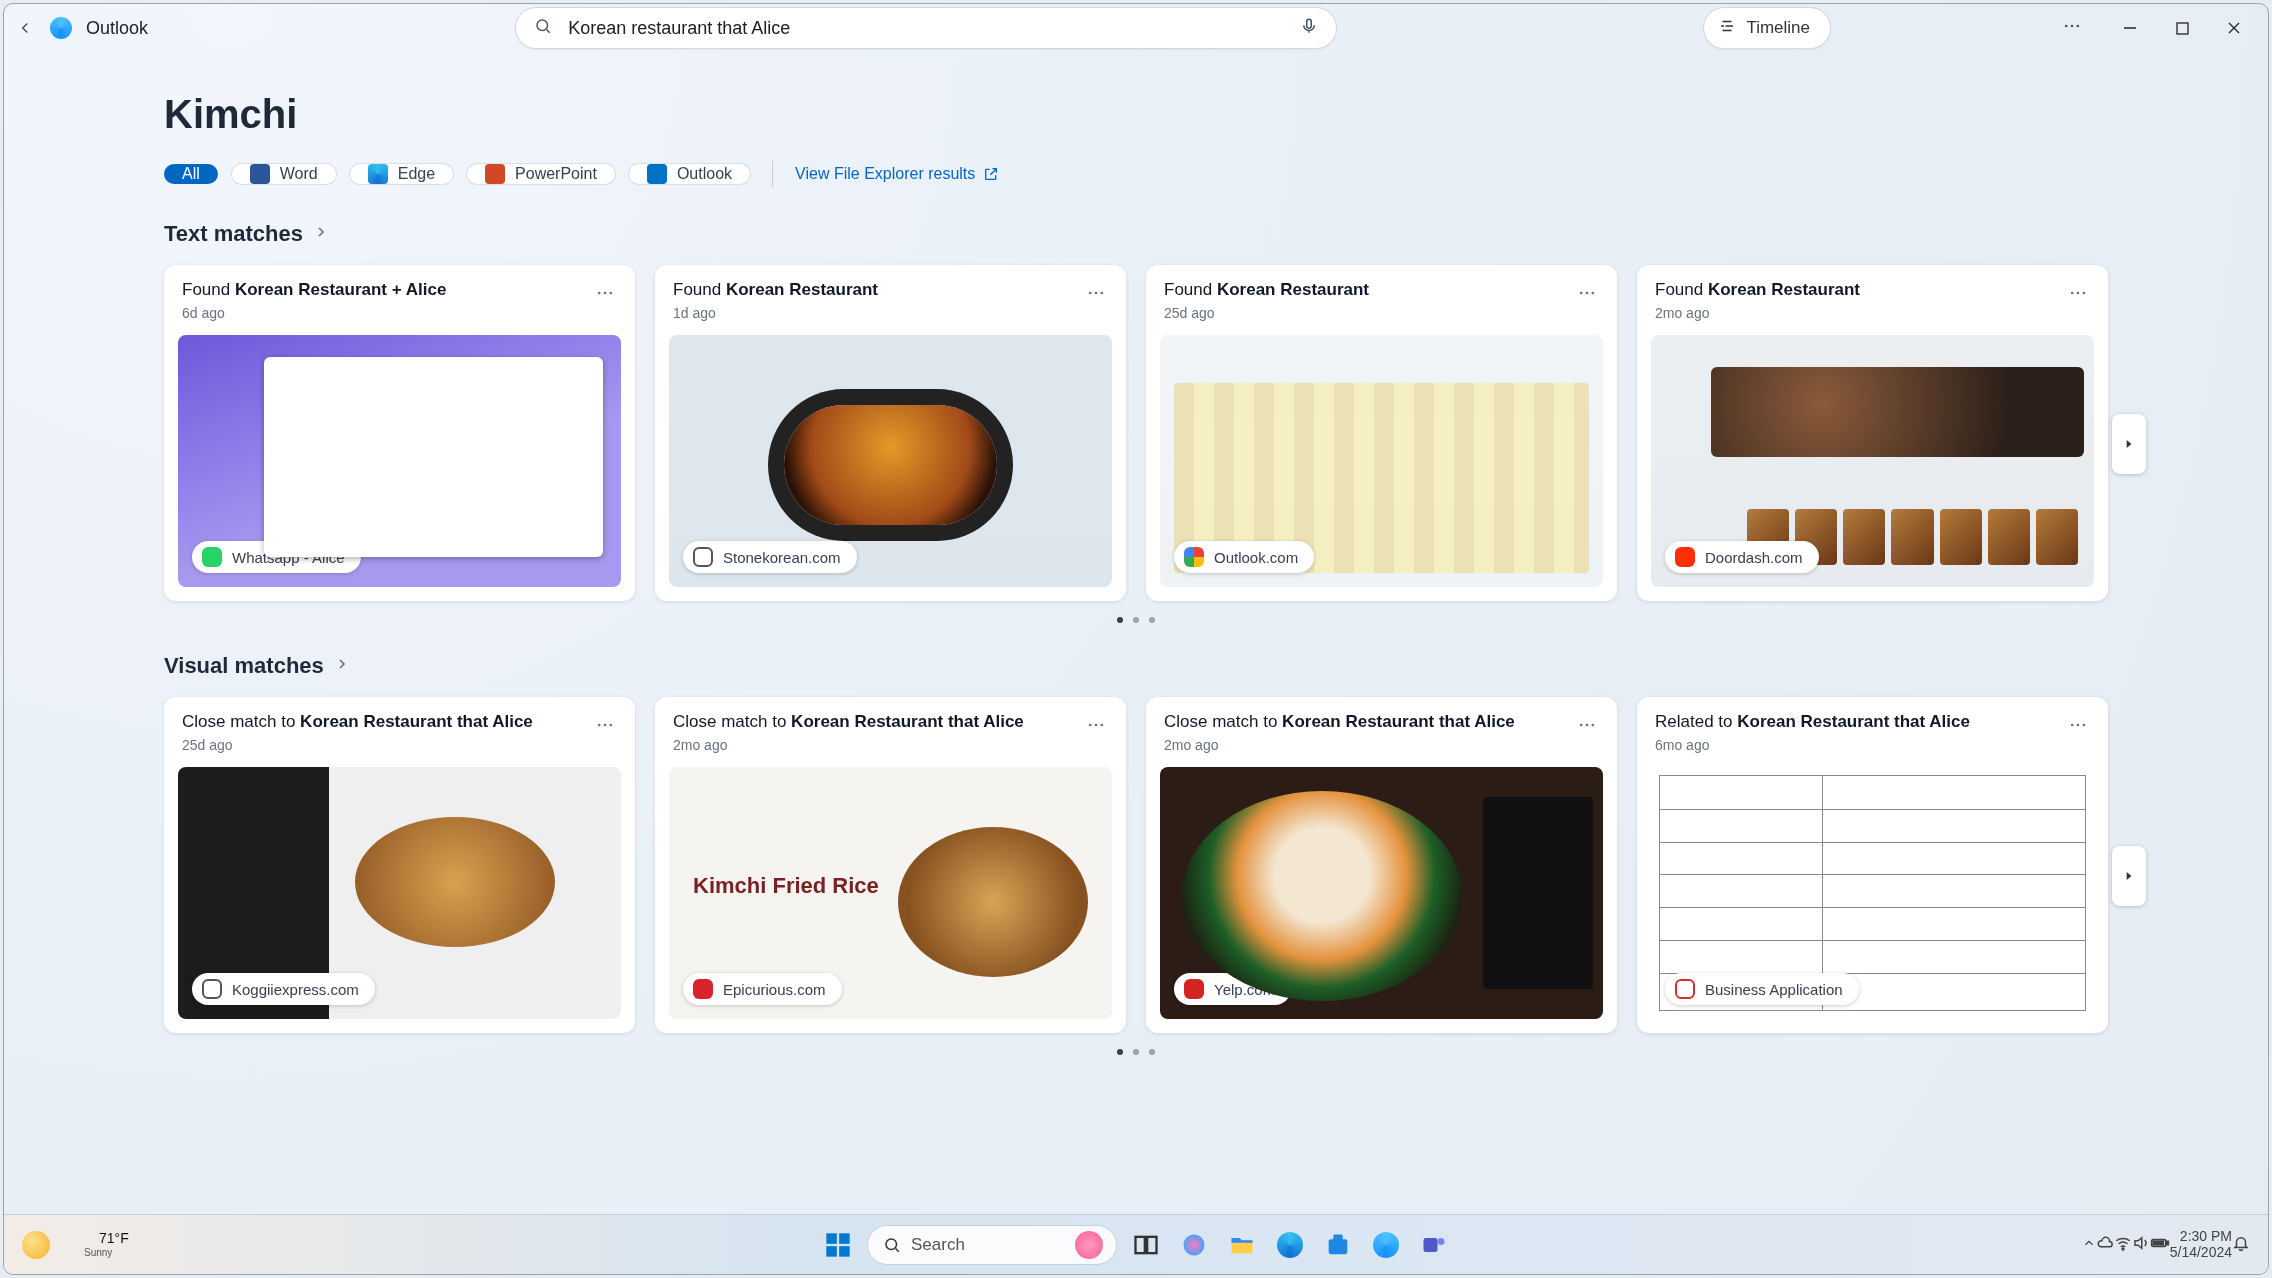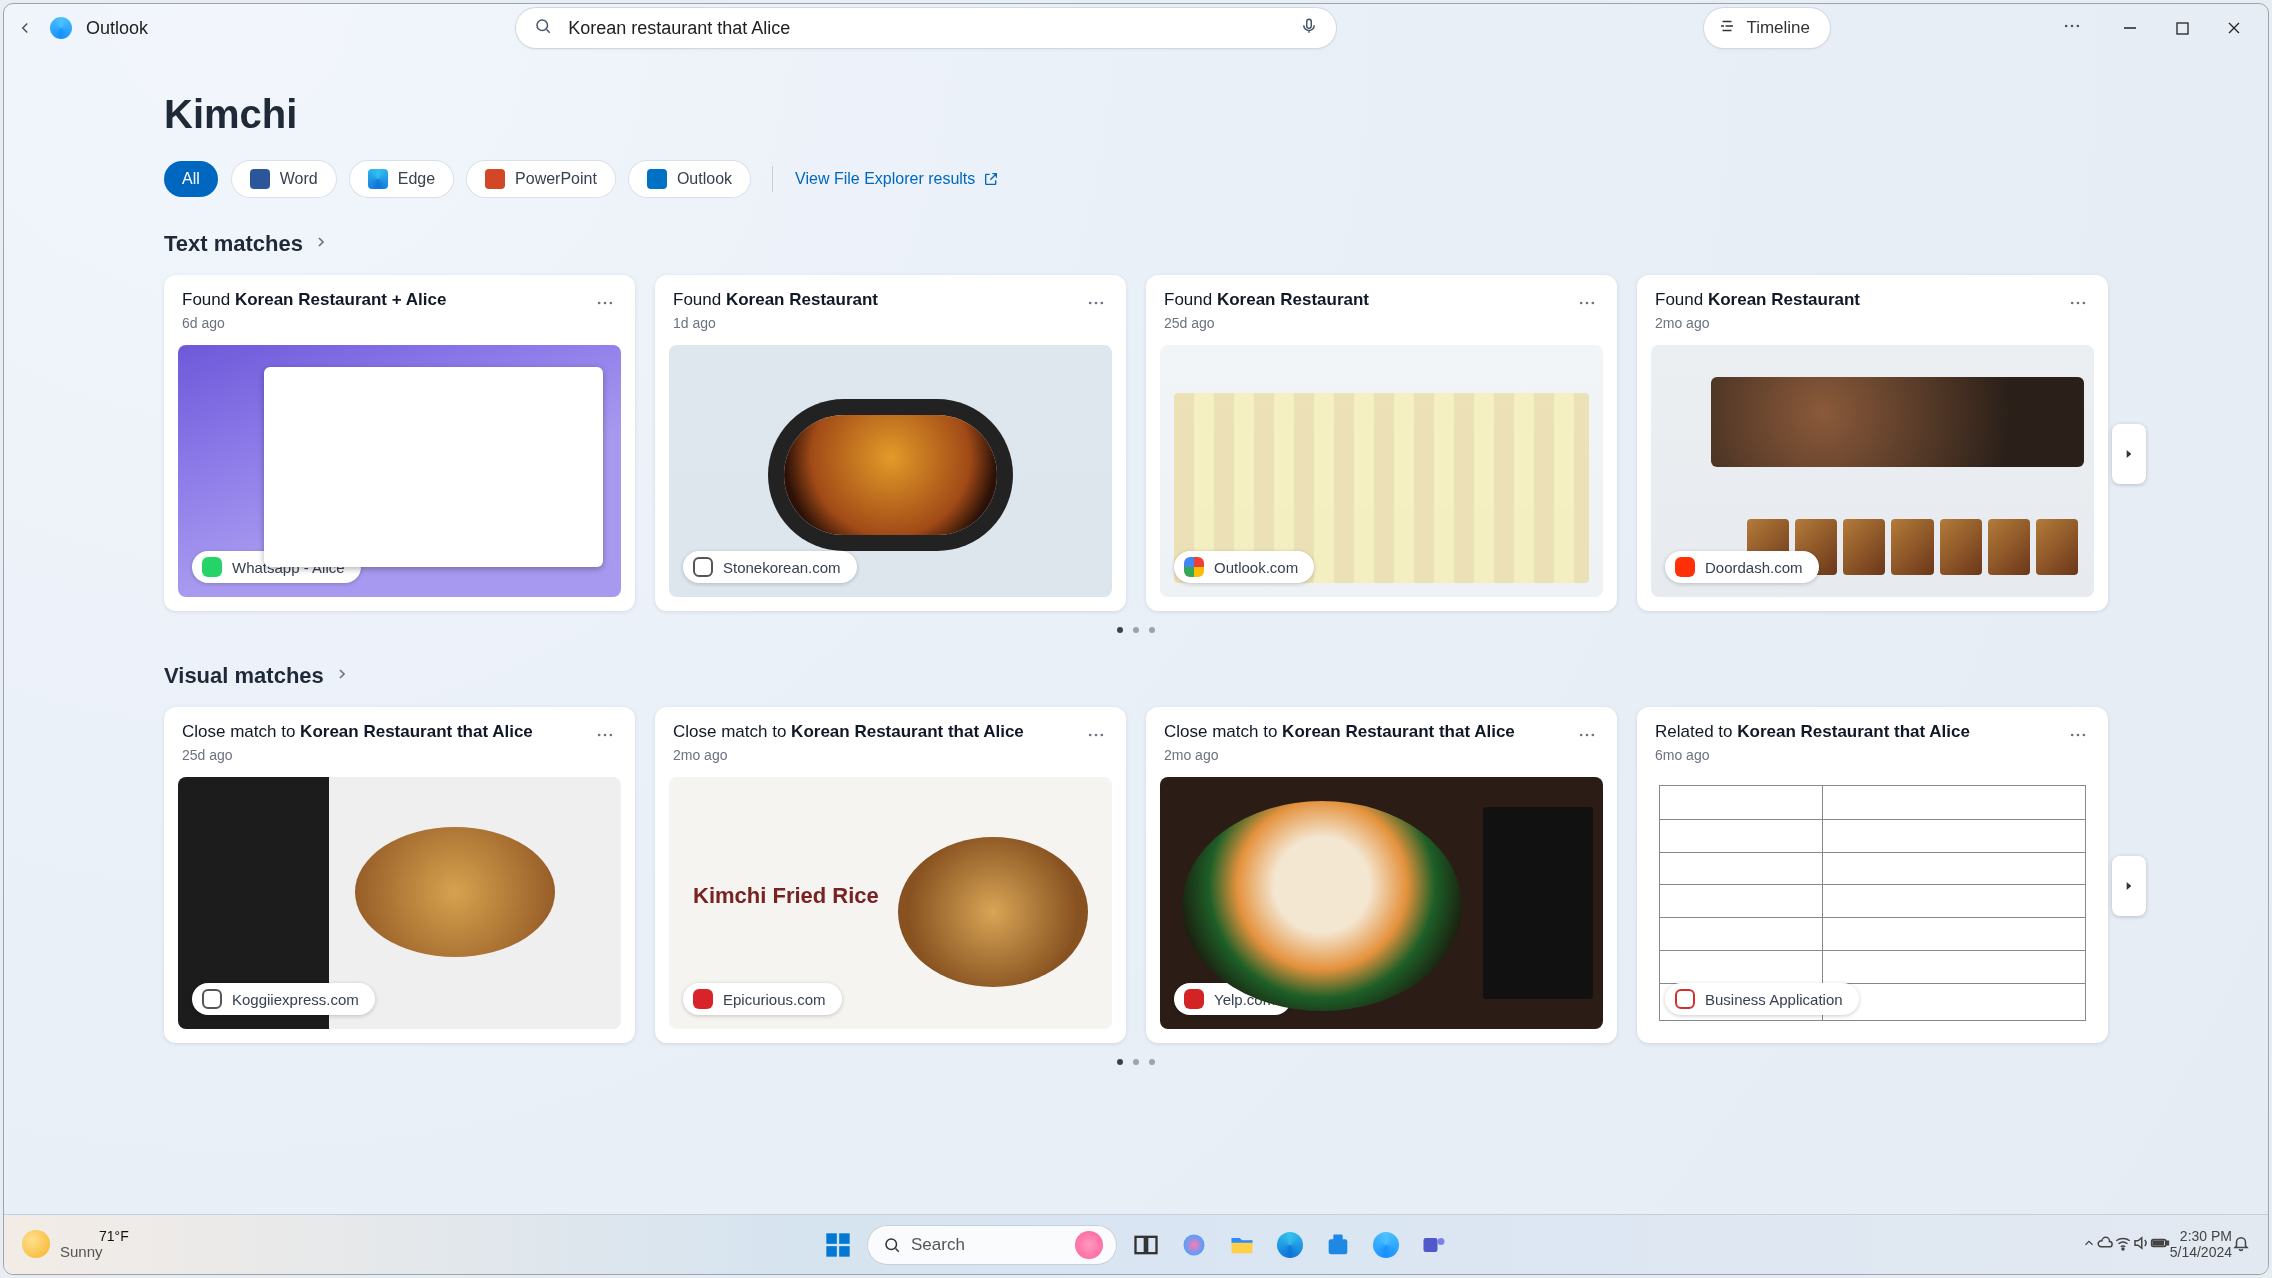--- a/index.html
+++ b/index.html
@@ -68,21 +68,21 @@
     flex:1;overflow:auto;
     padding:40px 160px 40px 160px;
   }
   .page-h1 {
     font-size:40px;font-weight:600;color:#1f2937;margin:0 0 24px 0;
   }
   .chips {
     display:flex;gap:14px;align-items:center;margin-bottom:34px;
   }
   .chip {
-    height:36px;padding:0 18px;border-radius:18px;background:#fff;
+    height:20px;padding:0 18px;border-radius:18px;background:#fff;
     display:flex;align-items:center;gap:10px;font-size:16px;color:#374151;
     box-shadow:0 0 0 1px #d9e0ea;cursor:pointer;
   }
   .chip.active { background:#0067c0;color:#fff;box-shadow:none;}
   .chip .app-ic{width:20px;height:20px;border-radius:4px;}
   .chips .divider { width:1px;height:26px;background:#c4cdd7;margin:0 8px;}
   .link-fe {
     color:#0067c0;font-size:16px;display:flex;align-items:center;gap:8px;cursor:pointer;
   }
   .section-head {
@@ -164,21 +164,21 @@
   .taskbar {
     position:absolute;left:0;right:0;bottom:0;height:60px;
     background:linear-gradient(90deg,#f3ece6 0%,#d6e4f0 35%,#dbe6f3 60%,#e3e9f1 100%);
     display:flex;align-items:center;
     border-top:1px solid #c6cfdb;
   }
   .weather { position:absolute;left:18px;display:flex;align-items:center;gap:10px;}
   .sun{width:28px;height:28px;border-radius:50%;background:radial-gradient(circle at 35% 35%,#ffe08d,#f6b22a);}
   .weather .txt{display:flex;flex-direction:column;line-height:1.1;}
   .weather .t1l{font-size:14px;color:#111;margin-left:39px;}
-  .weather .t2l{font-size:15px;color:#555;}
+  .weather .t2l{font-size:10px;color:#555;margin-left:24px;}
   .center-icons{margin:0 auto;display:flex;align-items:center;gap:10px;}
   .tb-ic{width:38px;height:38px;border-radius:6px;display:flex;align-items:center;justify-content:center;}
   .tb-ic svg{width:28px;height:28px;}
   .winlogo{background:none;}
   .search-tb{
     height:40px;width:250px;background:rgba(255,255,255,.85);border-radius:22px;
     display:flex;align-items:center;gap:10px;padding:0 16px;font-size:17px;color:#555;
     position:relative;box-shadow:inset 0 0 0 1px #c6cfdb;
   }
   .search-tb .flower{position:absolute;right:14px;width:28px;height:28px;border-radius:50%;background:radial-gradient(circle,#ff99c1,#ff5e97);} 

